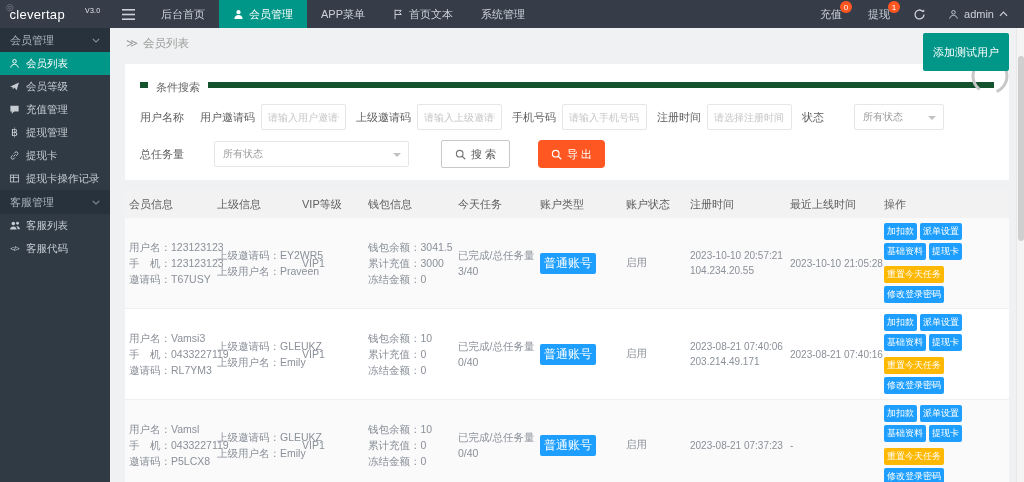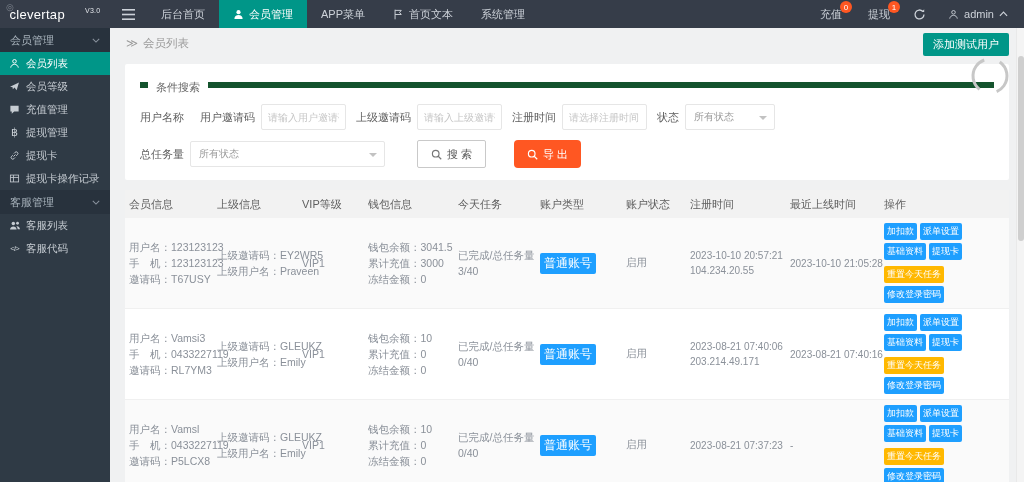--- a/index.html
+++ b/index.html
@@ -23,34 +23,34 @@
   
   .sidebar { position:absolute; left:0; top:28px; bottom:0; width:110px; background:#2f3a45; z-index:15; }
   .snav-section { height:24px; display:flex; align-items:center; justify-content:space-between; padding:0 10px; background:#28323d; color:#a9b4bd; font-size:11px; cursor:pointer; }
   .snav-item { height:23px; display:flex; align-items:center; gap:5px; padding:0 8px; color:#c6ccd2; font-size:10.5px; cursor:pointer; white-space:nowrap; overflow:hidden; }
   .snav-item.active { background:#009688; color:#fff; }
   .sicon { width:13px; flex:none; display:inline-flex; justify-content:center; align-items:center; }
 
   
   .main { margin-left:110px; position:relative; height:454px; }
   .crumb { height:30px; display:flex; align-items:center; padding:0 16px; color:#9a9a9a; font-size:11.5px; gap:5px; }
-  .addbtn { position:absolute; top:5px; right:15px; height:23px; padding:0 10px; background:#009688; color:#fff; border:none; border-radius:2px; font-size:11px; cursor:pointer; z-index:6; }
+  .addbtn { position:absolute; top:5px; right:15px; height:38px; padding:0 10px; background:#009688; color:#fff; border:none; border-radius:2px; font-size:11px; cursor:pointer; z-index:6; }
   .spinner { position:absolute; top:26px; right:12px; z-index:5; }
 
   .panel { margin:6px 15px 10px; background:#fff; padding:12px 15px 12px; border-radius:2px; }
   .fieldset { border-top:6px solid #14532d; position:relative; padding-top:16px; margin-top:6px; }
   .legend { position:absolute; top:-8px; left:8px; background:#fff; padding:0 8px; font-size:11px; color:#666; }
   .frow { display:flex; align-items:center; gap:10px; }
   .frow + .frow { margin-top:10px; }
   .fgroup { display:flex; align-items:center; }
   .fgroup label { font-size:11px; color:#5f5f5f; margin-right:6px; white-space:nowrap;text-align:center; }
   .fin { height:26px; border:1px solid #e6e6e6; border-radius:2px; padding:0 6px; font-size:10px; color:#666; outline:none; background:#fff; }
   .fin::placeholder { color:#c6c6c6; }
   .w1 { width:85px; }
-  .fselect { height:26px; border:1px solid #e6e6e6; border-radius:2px; background:#fff; display:flex; align-items:center; padding:0 12px 0 8px; font-size:10px; color:#9a9a9a; position:relative; cursor:pointer; }
+  .fselect { height:26px; border:1px solid #e6e6e6; border-radius:2px; background:#fff; display:flex; align-items:center; padding:0 12px 0 8px; font-size:10px; color:#9a9a9a; position:relative; cursor:pointer;margin-left:24px; }
   .fselect.narrow { width:90px; } .fselect.wide { width:195px; }
   .sel-arrow { position:absolute; right:7px; top:11px; width:0; height:0; border-left:4px solid transparent; border-right:4px solid transparent; border-top:4px solid #c2c2c2; }
   .btn-search { height:28px; display:inline-flex; align-items:center; gap:5px; padding:0 13px; background:#fff; border:1px solid #c9c9c9; border-radius:2px; color:#555; font-size:11px; cursor:pointer; margin-left:22px; }
   .btn-export { height:28px; display:inline-flex; align-items:center; gap:5px; padding:0 13px; background:#ff5722; border:none; border-radius:4px; color:#fff; font-size:11px; cursor:pointer; margin-left:18px; }
 
   
   .tcard { margin:0 15px; background:#fff; --cols:88px 85px 66px 90px 82px 86px 64px 100px 94px 1fr; }
   .thead { display:grid; grid-template-columns:var(--cols); align-items:center; background:#f2f2f2; height:28px; font-size:11px; color:#5e5e5e; }
   .thead span { padding:0 4px; white-space:nowrap; overflow:hidden; }
   .trow { display:grid; grid-template-columns:var(--cols); align-items:center; min-height:55px; padding:5px 0; border-bottom:1px solid #f0f0f0; font-size:10.5px; color:#8a9099; background:#fff; }
@@ -254,20 +254,24 @@
             <div class="fgroup">
               <label>用户邀请码</label>
               <input class="fin w1" type="text" placeholder="请输入用户邀请码" style="">
             </div>
 
             <div class="fgroup">
               <label>上级邀请码</label>
               <input class="fin w1" type="text" placeholder="请输入上级邀请码" style="">
             </div>
 
+            <div class="fgroup">
+              <label>手机号码</label>
+              <input class="fin w1" type="text" placeholder="请输入手机号码" style="">
+            </div>
 
             <div class="fgroup">
               <label>注册时间</label>
               <input class="fin w1" type="text" placeholder="请选择注册时间" style="">
             </div>
           </div>
         <div class="fgroup">
           <label>状态</label>
           <div class="fselect narrow">
             <span>所有状态</span>

